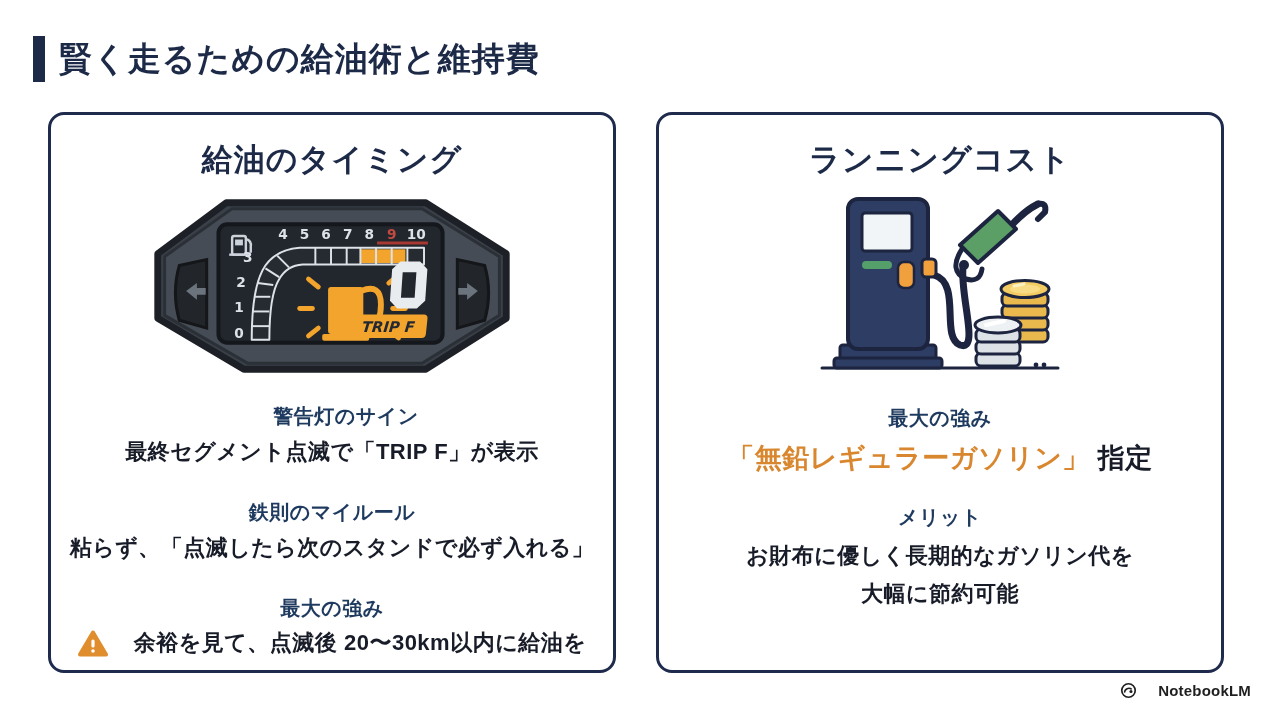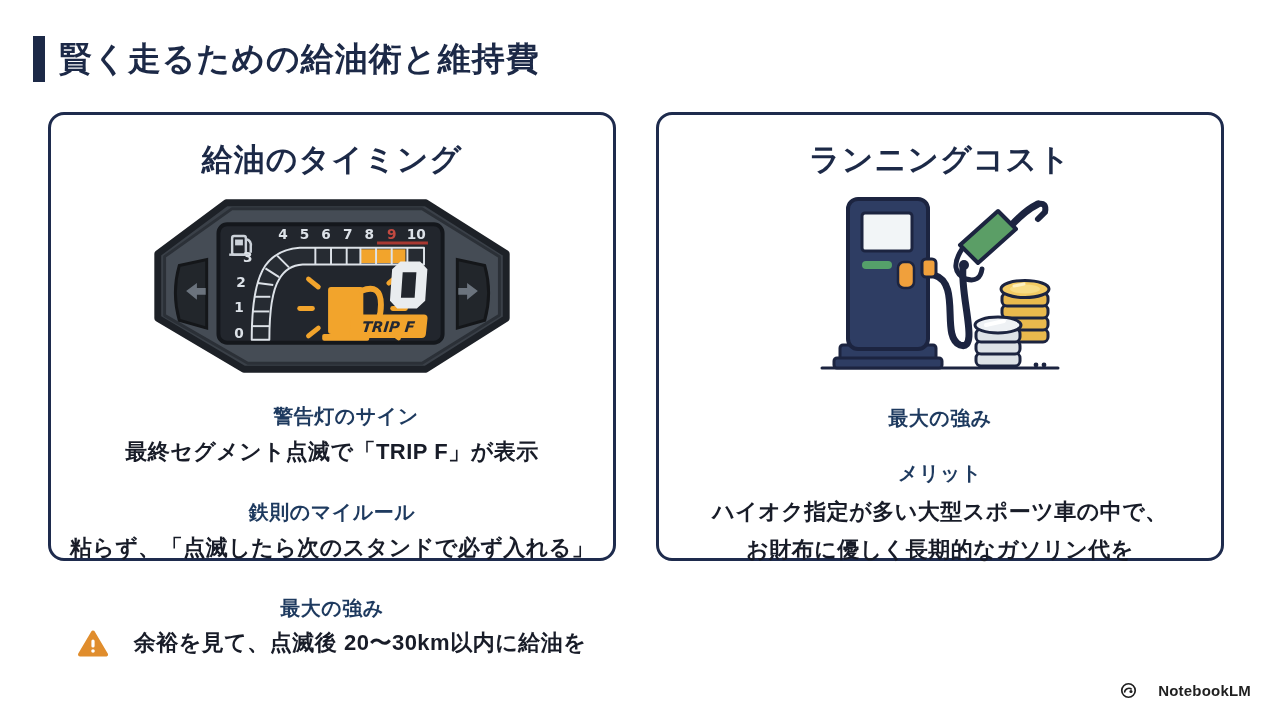--- a/index.html
+++ b/index.html
@@ -7,21 +7,21 @@
   .canvas {
     position:relative; width:1267px; height:706px; background:#ffffff;
     font-family:"Liberation Sans","DejaVu Sans",sans-serif; overflow:hidden;
   }
   
   .header { position:absolute; left:33px; top:36px; display:flex; align-items:center; }
   .header .bar { width:12px; height:46px; background:#1c2947; margin-right:14px; }
   .header h1 { font-size:33px; font-weight:900; color:#1c2947; letter-spacing:1px; line-height:46px; }
   
   .card {
-    position:absolute; top:112px; width:568px; height:449px; background:#ffffff;
+    position:absolute; top:112px; width:568px; height:561px; background:#ffffff;
     border:3px solid #1e2b4d; border-radius:16px;
     display:flex; flex-direction:column; align-items:center;
   }
   .card.left  { left:48px; }
   .card.right { left:656px;align-items:center; }
   .card-title { margin-top:24px; font-size:31px; font-weight:900; color:#1c2947; letter-spacing:1px; }
   .illu { flex:0 0 auto; }
   .illu.dash { margin-top:12px; }
   .illu.pump { margin-top:4px; }
   .sec-h { font-size:20px; font-weight:800; color:#1e3a5f; letter-spacing:0.5px; }
@@ -203,24 +203,27 @@
       <g>
         <path d="M200,42 Q214,26 228,19" fill="none" stroke="#1c2440" stroke-width="7" stroke-linecap="round"></path>
         <path d="M228,19 q9,-2 7,8 l-7,7" fill="none" stroke="#1c2440" stroke-width="6" stroke-linecap="round"></path>
         <polygon points="150,60 188,26 206,44 168,78" fill="#5b9e66" stroke="#1c2440" stroke-width="4" stroke-linejoin="round"></polygon>
         <path d="M152,64 Q138,86 156,94 Q170,98 172,84" fill="none" stroke="#1c2440" stroke-width="5" stroke-linecap="round"></path>
         <circle cx="154" cy="80" r="5" fill="#1c2440"></circle>
       </g>
     </svg>
 
     <div class="sec-h h1">最大の強み</div>
+    <div class="big-line">
+      <span class="hl">「無鉛レギュラーガソリン」</span><span class="rest"> 指定</span>
+    </div>
     <div class="sec-h h2">メリット</div>
     <div class="merit">
-      <div class="sec-b">ハイオク指定が多い大型スポーツ車の中で、</div>
       <div class="sec-b">お財布に優しく長期的なガソリン代を</div>
+      <div class="sec-b">大幅に節約可能</div>
     </div>
   </div>
 
   <div class="footer">
     <svg width="17" height="17" viewBox="0 0 24 24">
       <circle cx="12" cy="12" r="9.5" fill="none" stroke="#1f1f1f" stroke-width="2.4"></circle>
       <path d="M6.5,15 A6,6 0 0 1 16.5,10.5" fill="none" stroke="#1f1f1f" stroke-width="2.2"></path>
       <circle cx="15.5" cy="13.5" r="2.2" fill="#1f1f1f"></circle>
     </svg>
     <span class="brand">NotebookLM</span>

